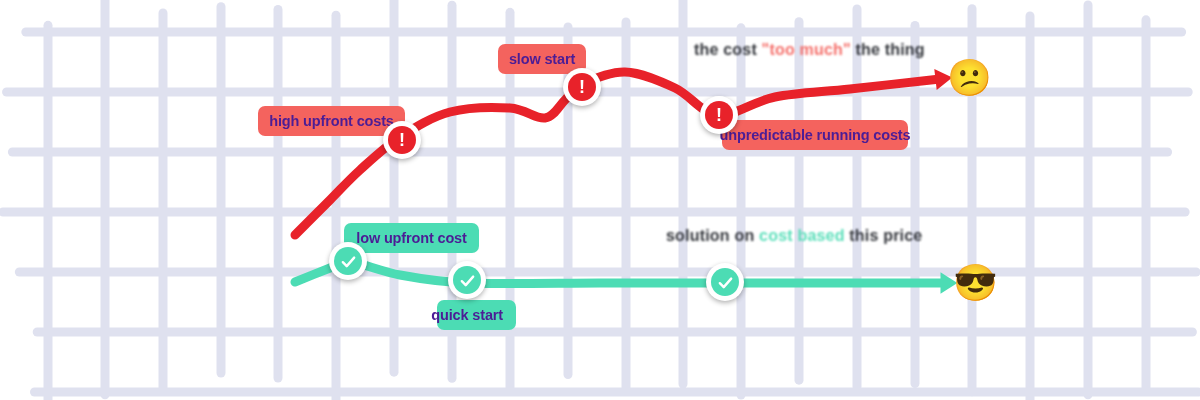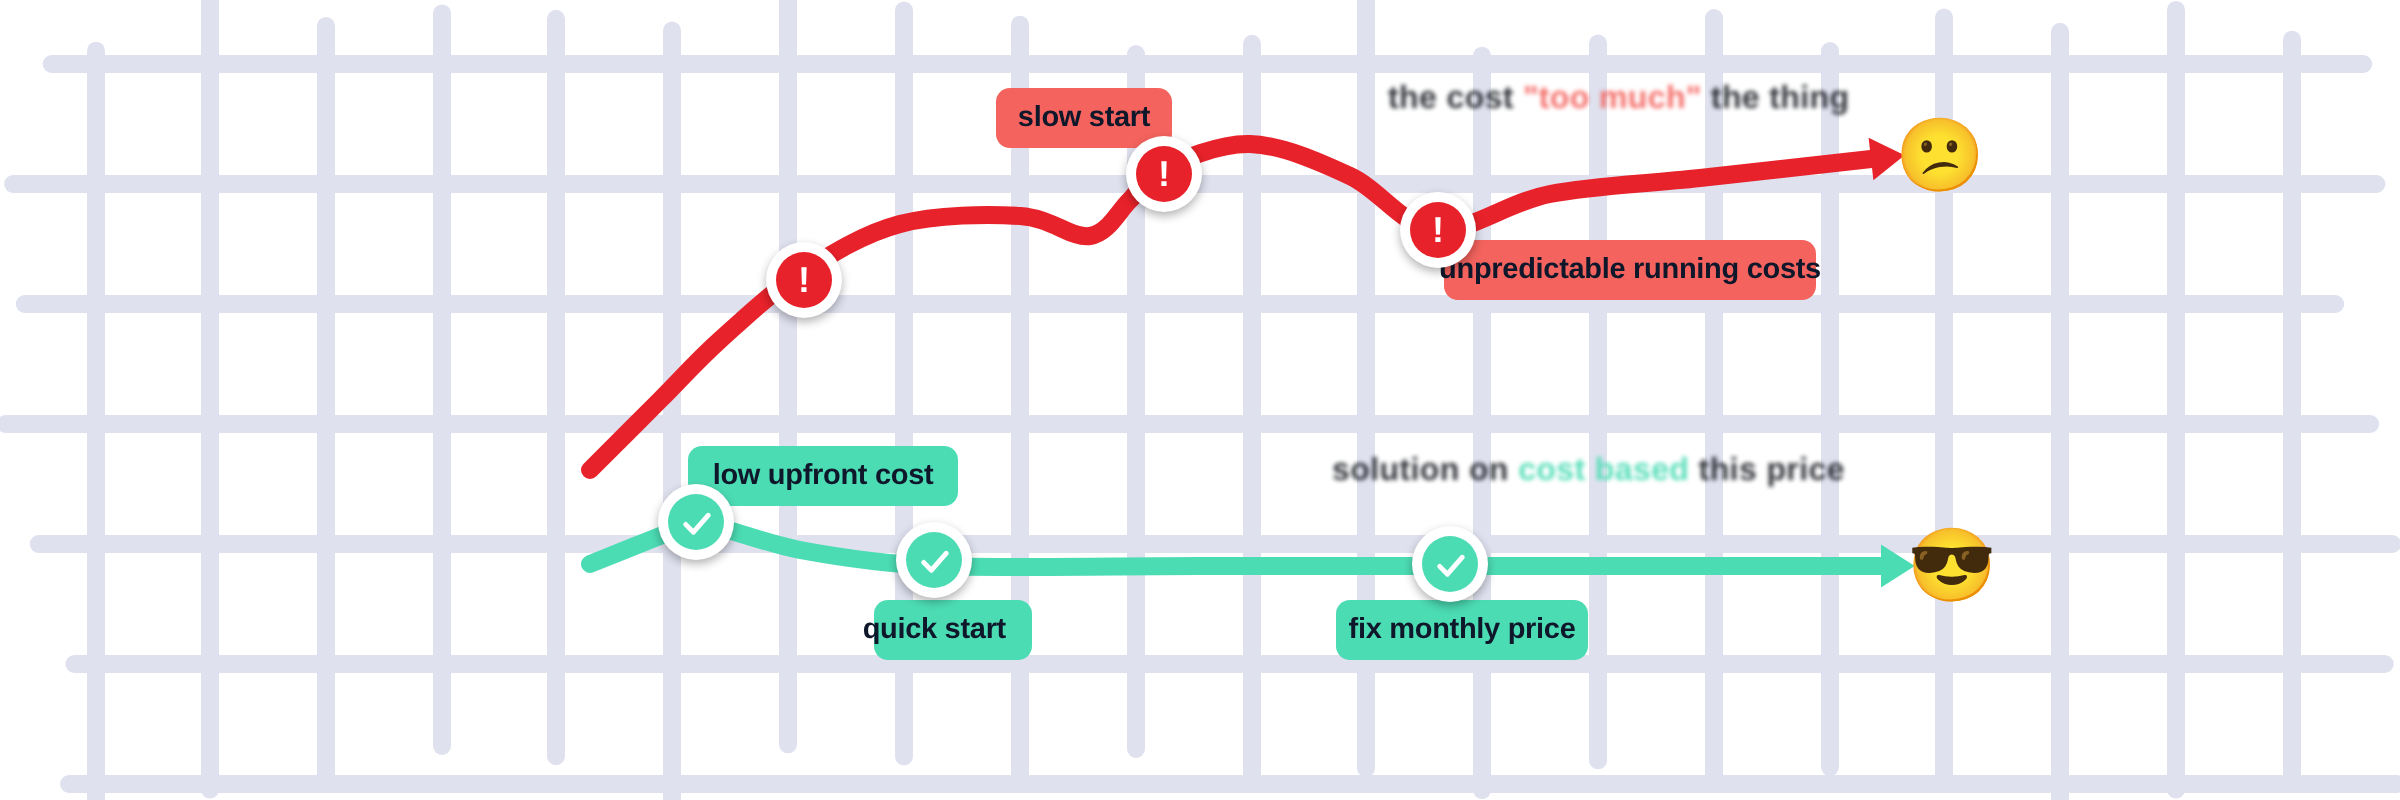--- a/index.html
+++ b/index.html
@@ -57,21 +57,21 @@
     display: flex;
     align-items: center;
     justify-content: center;
     border-radius: 7px;
     padding: 0 13px;
     height: 30px;
     box-sizing: border-box;
     font-size: 14.5px;
     font-weight: 700;
     letter-spacing: -0.15px;
-    color: #0f172a;
+    color: #4c1d95;
     white-space: nowrap;
     line-height: 1;
   }
   .pill.red  { background: #f4635e; }
   .pill.teal { background: #4cdcb4; }
 
   
   .marker {
     position: absolute;
     width: 38px;
@@ -171,35 +171,35 @@
   </svg>
 
   <div class="heading" id="heading-red" style="left:694px; top:42px;">
     <span>the cost </span><span class="hl-red">"too much"</span><span> the thing</span>
   </div>
 
   <div class="heading" id="heading-teal" style="left:666px; top:228px;">
     <span>solution on </span><span class="hl-teal">cost based</span><span> this price</span>
   </div>
 
+  <div class="pill red" style="left:258px; top:106px; width:147px;">
+    <span>high upfront costs</span>
+  </div>
   <div class="pill red" style="left:498px; top:44px; width:88px;">
     <span>slow start</span>
   </div>
   <div class="pill red" style="left:722px; top:120px; width:186px;text-align:right;">
     <span>unpredictable running costs</span>
   </div>
 
   <div class="pill teal" style="left:344px; top:223px; width:135px;">
     <span>low upfront cost</span>
   </div>
   <div class="pill teal" style="left:437px; top:300px; width:79px;justify-content:flex-end;">
     <span>quick start</span>
-  </div>
-  <div class="pill teal" style="left:668px; top:300px; width:126px;">
-    <span>fix monthly price</span>
   </div>
 
   <div class="marker warn" style="left:383px; top:121px;">
     <span class="core">!</span>
   </div>
   <div class="marker warn" style="left:563px; top:68px;">
     <span class="core">!</span>
   </div>
   <div class="marker warn" style="left:700px; top:96px;">
     <span class="core">!</span>

